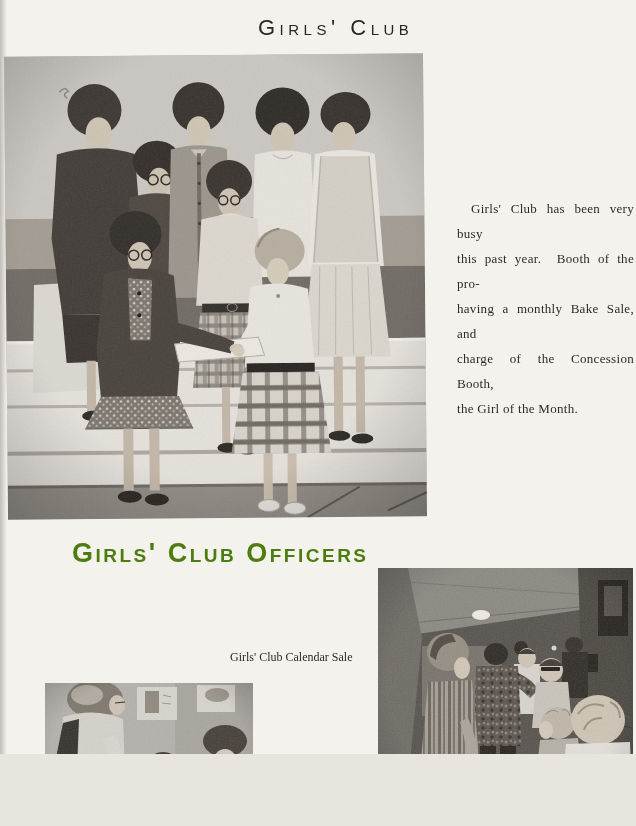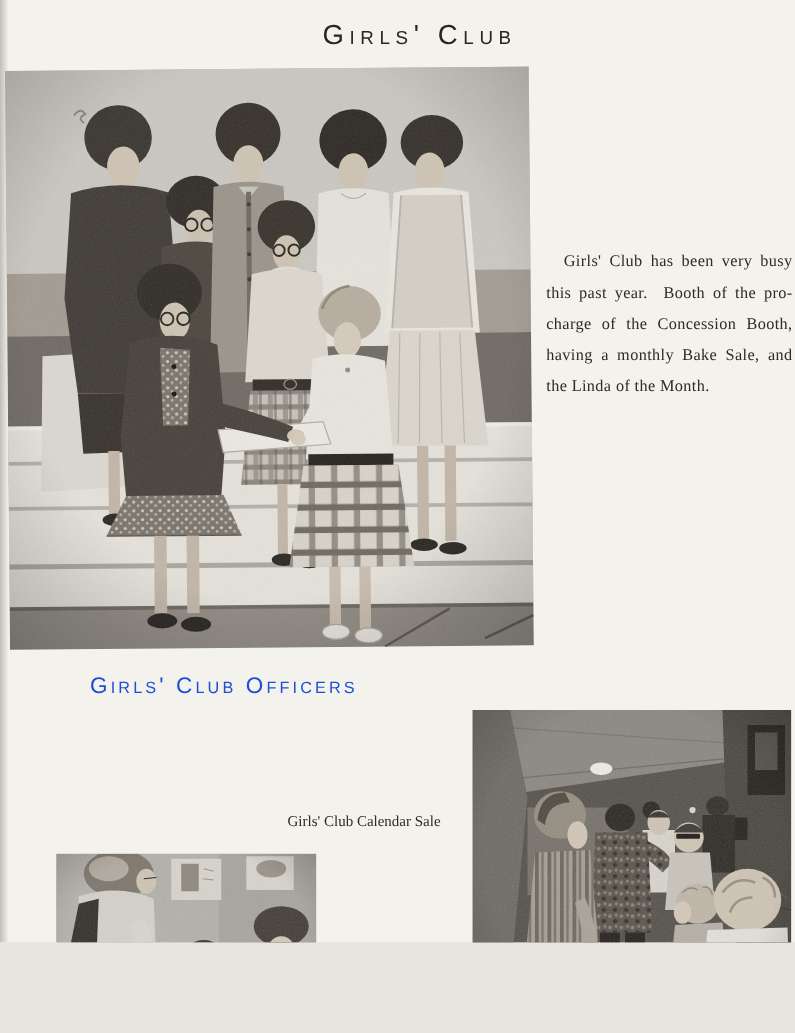--- a/index.html
+++ b/index.html
@@ -24,29 +24,29 @@
   .photo { position:absolute; overflow:hidden; background:#b5b1aa; }
   .photo svg { display:block; width:100%; height:100%; }
   .main-photo { left:6px; top:55px; width:419px; height:463px; transform:rotate(-0.5deg); }
   .bl-photo { left:45px; top:683px; width:208px; height:141px; }
   .br-photo { left:378px; top:568px; width:255px; height:258px; }
 
   .club-description {
     position:absolute; left:437px; top:196px; width:197px;
     font-size:13px; line-height:25px; letter-spacing:0.3px; color:#2e2b26;
   }
-  .desc-line { white-space:pre-wrap; text-align:justify; text-align-last:justify; }
+  .desc-line { white-space:pre-wrap; text-align:justify; text-align-last:justify;margin-left:20px; }
   .desc-line.first { text-indent:14px; }
   .desc-line.last  { text-align-last:left; }
 
   .officers-heading {
     position:absolute; left:72px; top:538px;
     font-family:"Liberation Sans", sans-serif;
-    font-variant:small-caps; font-weight:400;
-    font-size:18px; letter-spacing:2.5px; color:#1d4ed8;
+    font-variant:small-caps; font-weight:700;
+    font-size:27px; letter-spacing:2.5px; color:#4d7c0f;
     white-space:nowrap;
   }
   .officers-caption {
     position:absolute; left:57px; top:581px;
     font-size:12px; line-height:13.5px; color:#2e2b26;
   }
   .officers-caption .cap-line { white-space:pre; }
 
   .calendar-caption {
     position:absolute; left:230px; top:650px;
@@ -214,23 +214,23 @@
         <ellipse cx="232" cy="296" rx="6" ry="5" fill="#d6cbba"></ellipse>
       </g>
       <rect width="419" height="462" filter="url(#grainF)" opacity="0.16"></rect>
       <rect width="419" height="462" fill="url(#vigG)"></rect>
     </svg>
   </div>
 
   <div class="club-description">
     <div class="desc-line first">Girls' Club has been very busy</div>
     <div class="desc-line">this past year.  Booth of the pro-</div>
+    <div class="desc-line">having a monthly Bake Sale, and</div>
     <div class="desc-line">charge of the Concession Booth,</div>
-    <div class="desc-line">having a monthly Bake Sale, and</div>
-    <div class="desc-line last">the Linda of the Month.</div>
+    <div class="desc-line last">the Girl of the Month.</div>
   </div>
 
   <div class="officers-heading">Girls' Club Officers</div>
 
   <div class="calendar-caption">Girls' Club Calendar Sale</div>
 
   <div class="photo bl-photo">
     <svg viewBox="0 0 208 141" preserveAspectRatio="none">
       <rect width="208" height="141" fill="#b4b1ab"></rect>
       <rect x="130" width="78" height="141" fill="#a8a59e"></rect>

